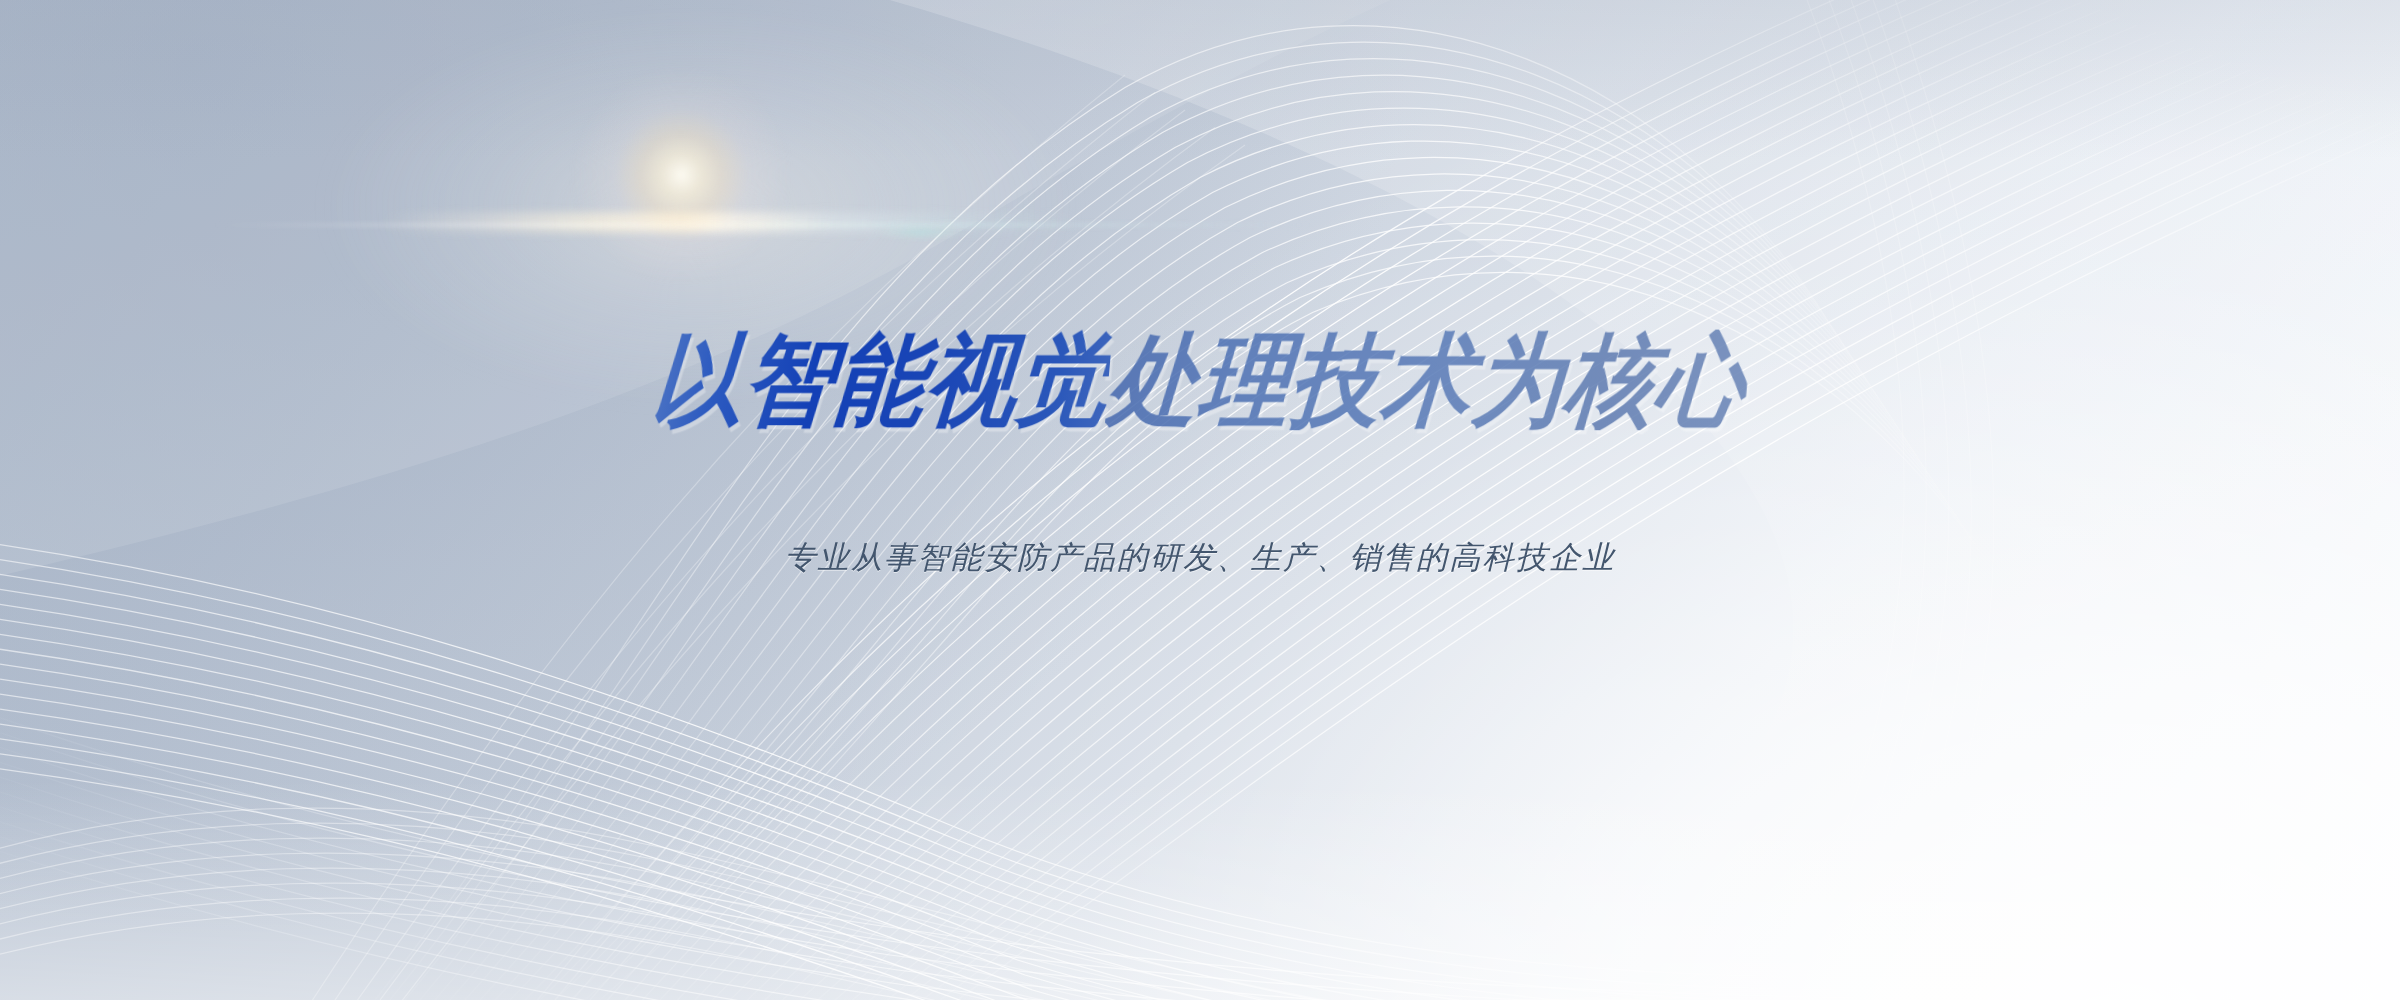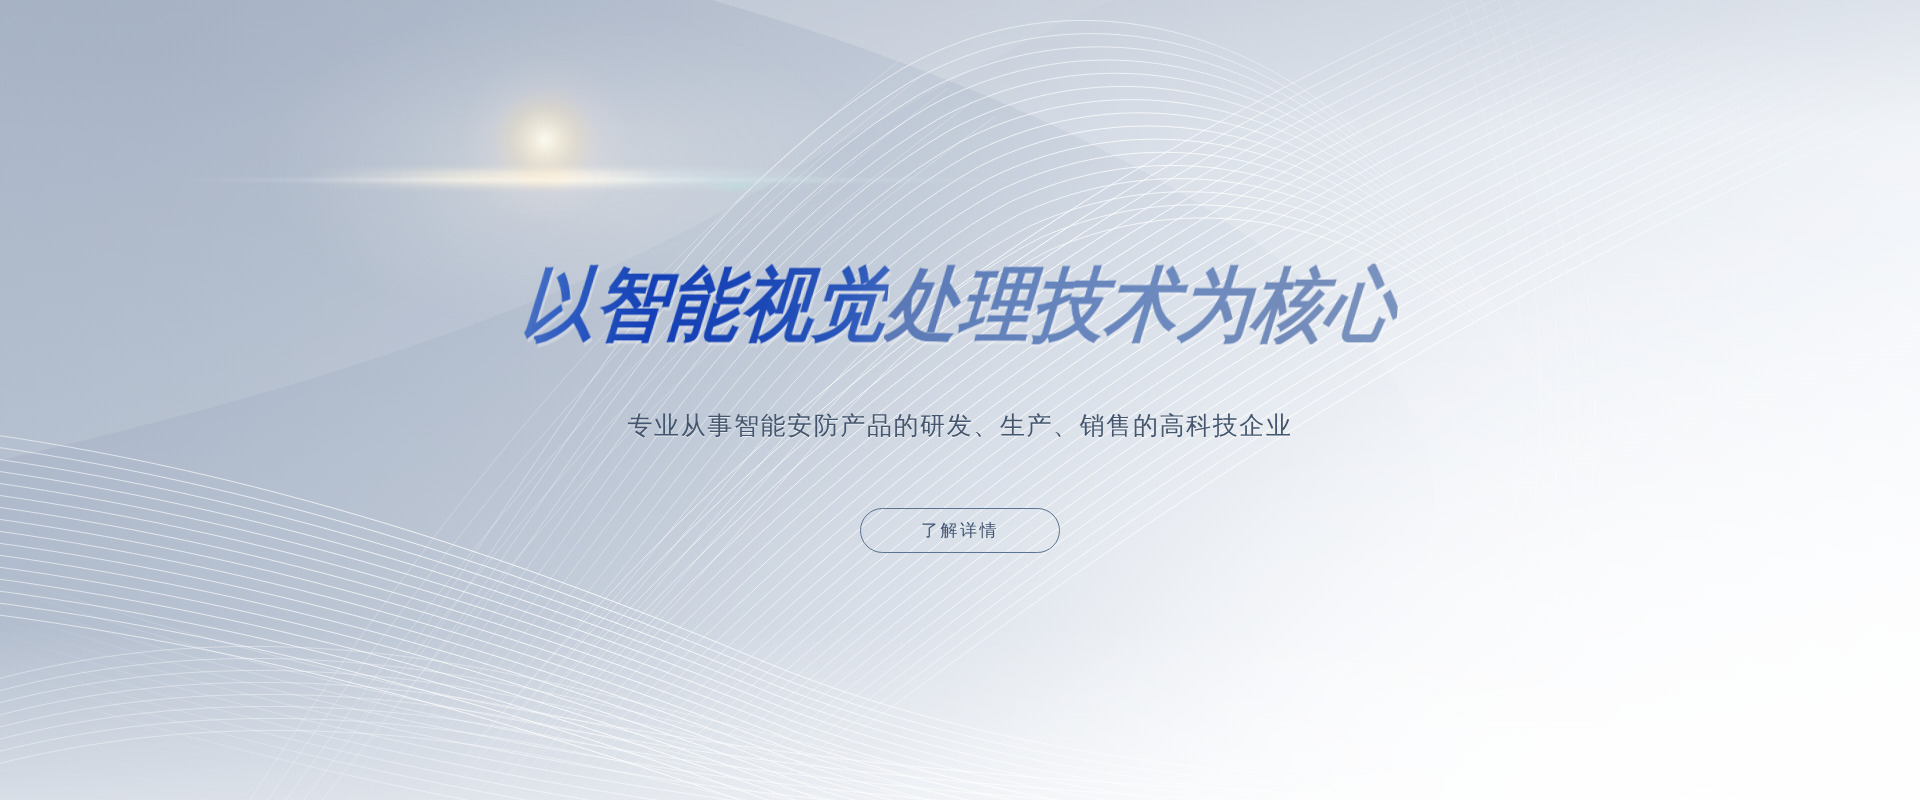--- a/index.html
+++ b/index.html
@@ -104,28 +104,29 @@
   }
   .headline .seg-b{
     background:linear-gradient(96deg,#4a6cb0 0%,#5376b6 22%,#5d7eb9 52%,#637fb3 78%,#6c87b8 100%);
     -webkit-background-clip:text;background-clip:text;
     -webkit-text-fill-color:transparent;color:transparent;
     opacity:.88;
     filter:drop-shadow(2px 3px 0 rgba(255,255,255,.34));
   }
 
   .subtitle{
-    position:absolute;top:384px;left:50%;transform:translateX(-50%);
+    position:absolute;top:404px;left:50%;transform:translateX(-50%);
     white-space:nowrap;
     font-family:"DejaVu Sans","Liberation Sans",sans-serif;
     font-size:25px;
     font-weight:400;
     letter-spacing:1.6px;
     color:#43566e;
     text-shadow:0 1px 0 rgba(255,255,255,.55);
+    font-style:italic;
   }
 
   .cta{
     position:absolute;top:508px;left:50%;transform:translateX(-50%);
     width:200px;height:45px;
     display:flex;align-items:center;justify-content:center;
     border:1px solid #5a7390;
     border-radius:24px;
     background:transparent;
     color:#3f5572;
@@ -298,17 +299,16 @@
   <div class="flare-core"></div>
 
   <div class="content">
 
     <h1 class="headline">
       <span class="seg seg-a">以智能视觉</span><span class="seg seg-b">处理技术为核心</span>
     </h1>
 
     <p class="subtitle">专业从事智能安防产品的研发、生产、销售的高科技企业</p>
 
-    <button class="cta" type="button">了解详情</button>
   </div>
 
   <div class="vignette"></div>
 </div>
 
 </body></html>

